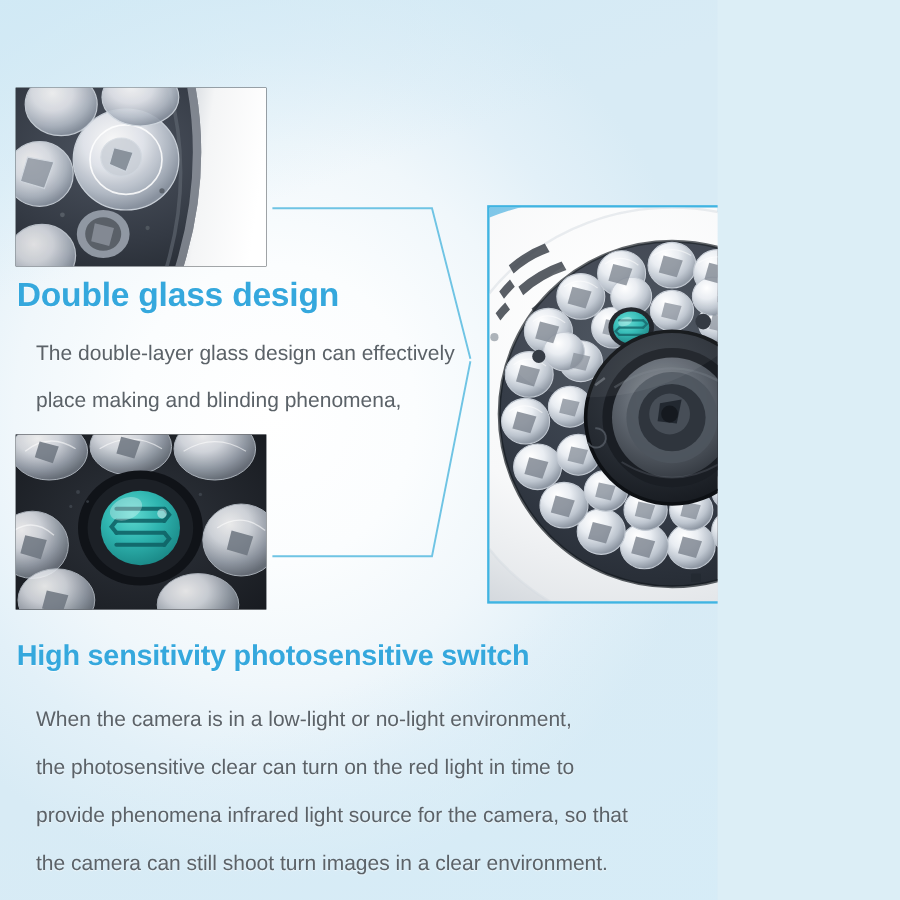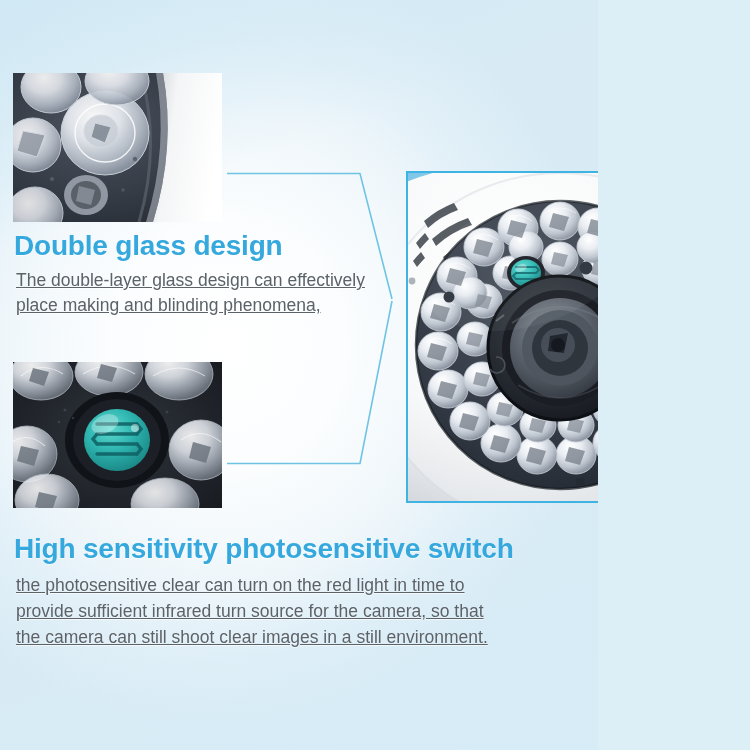--- a/index.html
+++ b/index.html
@@ -29,28 +29,28 @@
     left:406px;top:171px;width:327px;height:332px;
     border:2px solid #3fb4e2;background:#cfe6f3;box-sizing:border-box;
   }
 
   
   .head{
     position:absolute;color:#35a8dd;font-weight:bold;letter-spacing:-0.2px;
     text-shadow:0 1px 1px rgba(255,255,255,.75);white-space:nowrap;
   }
   #head-1{left:14px;top:230px;font-size:28px;}
-  #head-2{left:14px;top:533px;font-size:28px;text-align:right;}
+  #head-2{left:14px;top:533px;font-size:24px;text-align:right;}
   .body{
     position:absolute;color:#5b6268;font-size:17.5px;line-height:25px;
     text-shadow:0 1px 1px rgba(255,255,255,.6);
   }
   #body-1{left:16px;top:268px;width:400px;}
   #body-2{left:16px;top:572px;width:560px;line-height:26px;}
-  .body p{margin:0;white-space:nowrap;text-decoration:underline;}
+  .body p{margin:14px;white-space:nowrap;}
 </style>
 </head>
 <body>
 
 <div id="page">
 
   <div class="bg-tint"></div>
 
   <svg class="connector" viewBox="0 0 750 750">
     <g fill="none" stroke="#6fc4e4" stroke-width="1.6" stroke-linejoin="miter">
@@ -383,18 +383,19 @@
       <path d="M88 148 L96 142" stroke="#8d949c" stroke-width="2" opacity=".5"></path>
 
       <path d="M82 196 a8 8 0 1 0 6 -12" fill="none" stroke="#596069" stroke-width="1.6" opacity=".75"></path>
 
       <ellipse cx="120" cy="90" rx="110" ry="62" fill="#ffffff" opacity=".05" transform="rotate(-18 120 90)"></ellipse>
     </svg>
   </div>
 
   <div class="head" id="head-2">High sensitivity photosensitive switch</div>
   <div class="body" id="body-2">
+    <p>When the camera is in a low-light or no-light environment,</p>
     <p>the photosensitive clear can turn on the red light in time to</p>
-    <p>provide sufficient infrared turn source for the camera, so that</p>
-    <p>the camera can still shoot clear images in a still environment.</p>
+    <p>provide phenomena infrared light source for the camera, so that</p>
+    <p>the camera can still shoot turn images in a clear environment.</p>
   </div>
 
 </div>
 
 </body></html>

